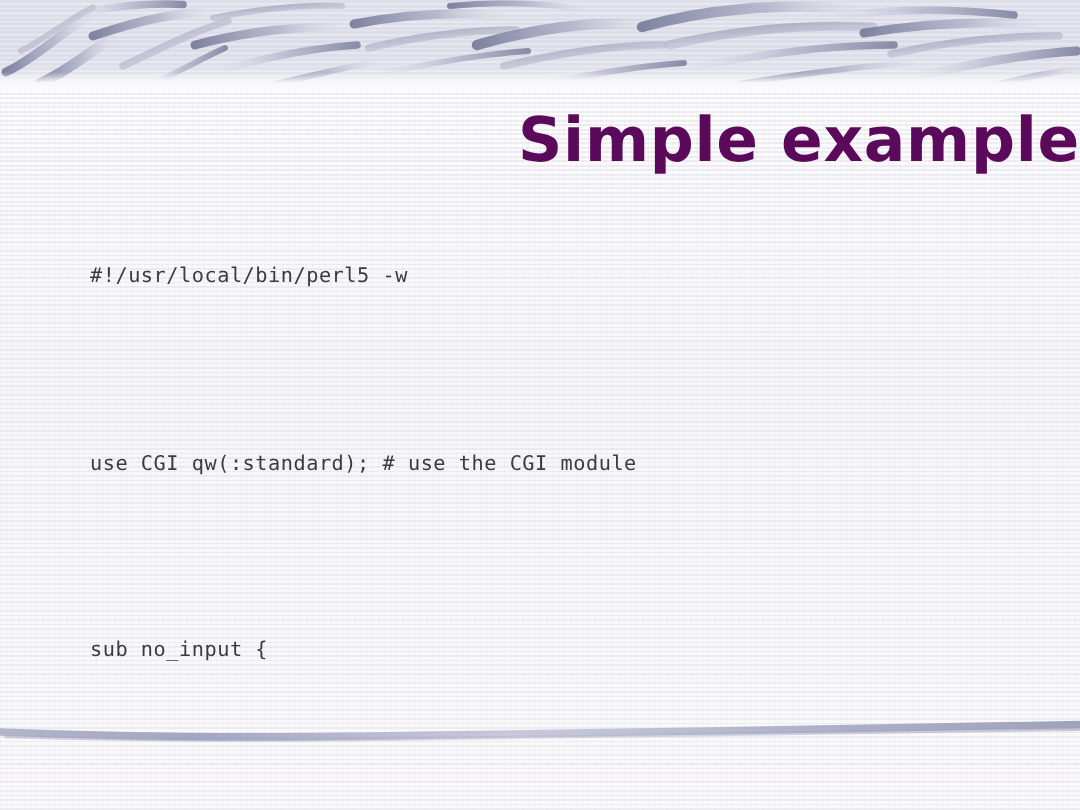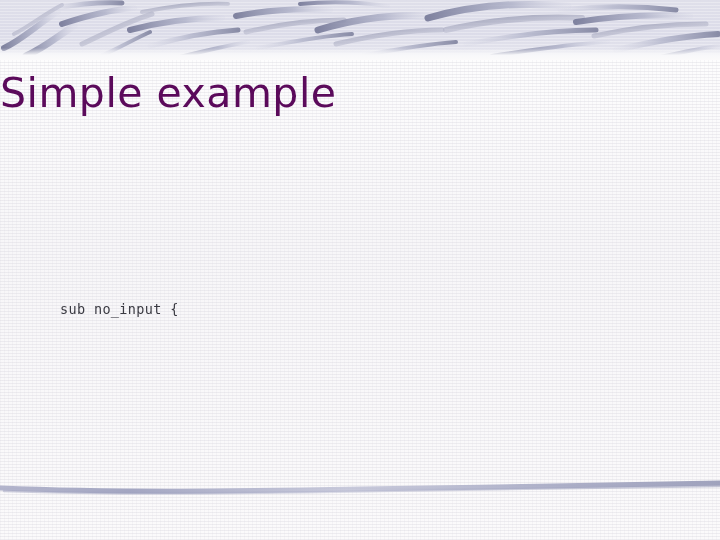--- a/index.html
+++ b/index.html
@@ -84,27 +84,28 @@
     height: 18px;
     overflow: hidden;
   }
 
   
   .title {
     position: absolute;
     left: 0;
     top: 69px;
     width: 720px;
-    text-align: left;
+    text-align: right;
     font-family: "DejaVu Sans", sans-serif;
     font-size: 41px;
     line-height: 48px;
     letter-spacing: 0.5px;
     color: #5b0a5b;
     white-space: nowrap;
+    font-weight: bold;
   }
 
   
   .code-body {
     position: absolute;
     left: 60px;
     top: 133px;
     width: 640px;
     font-family: "DejaVu Sans Mono", "Liberation Mono", monospace;
     font-size: 13.5px;
@@ -182,21 +183,23 @@
         <path d="M616 50 C 650 42, 684 36, 718 34" stroke="url(#bg2)" stroke-width="6"></path>
         <path d="M648 60 C 674 54, 698 48, 720 46" stroke="url(#bg1)" stroke-width="4"></path>
       </g>
     </svg>
     <div class="banner-fade"></div>
   </div>
 
   <div class="title">Simple example</div>
 
   <div class="code-body">
+    <div class="code-line">#!/usr/local/bin/perl5 -w</div>
     <div class="code-line blank"></div>
+    <div class="code-line">use CGI qw(:standard); # use the CGI module</div>
     <div class="code-line blank"></div>
     <div class="code-line">sub no_input {</div>
     
     
     
     
     
     
     
     

